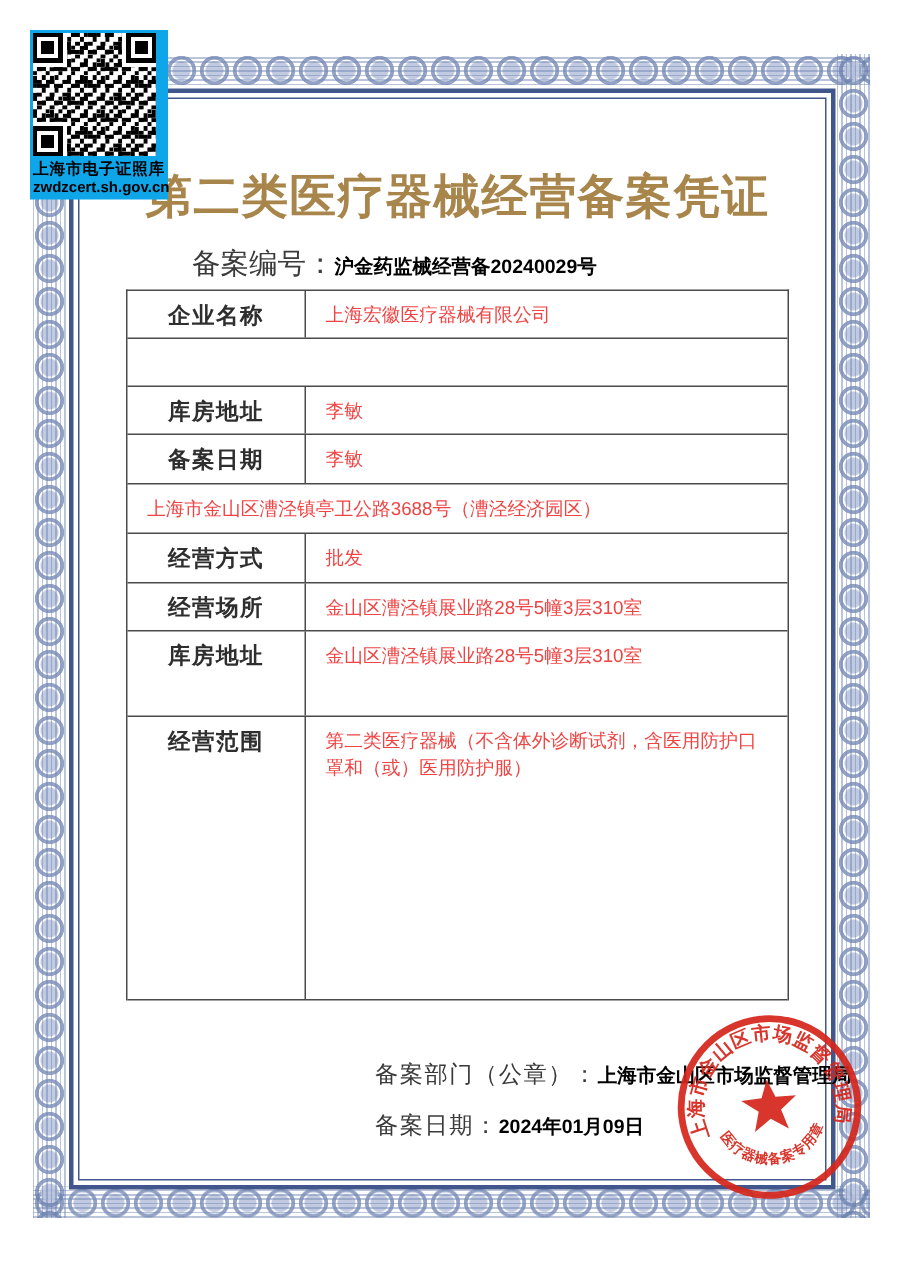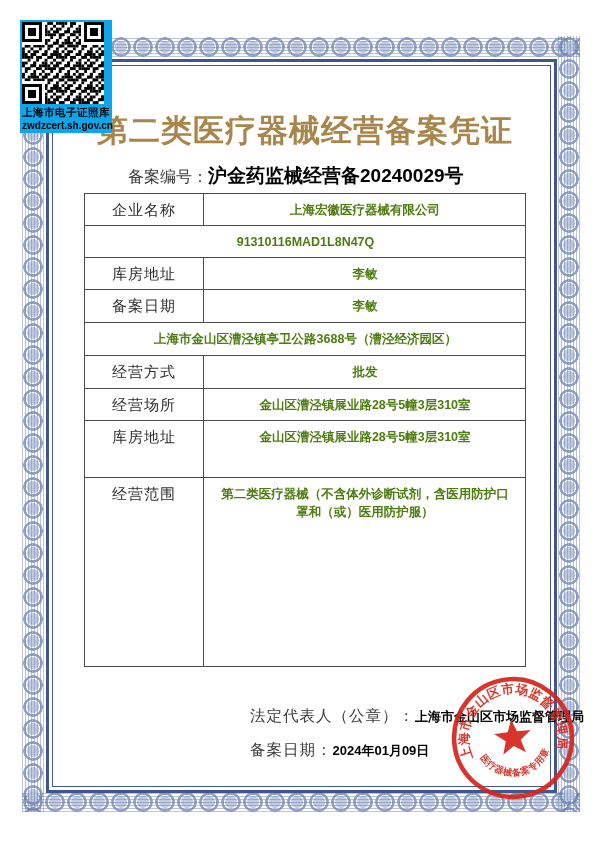--- a/index.html
+++ b/index.html
@@ -33,30 +33,30 @@
   
   .qr-block { position:absolute; left:20px; top:20px; width:92px; background:#0ea5e9; padding:2px 0 2px 2px; z-index:6; }
   .qr-svg { display:block; }
   .qr-line1 { font-weight:bold; font-size:10.5px; color:#000; letter-spacing:.5px; margin-top:2px; white-space:nowrap; }
   .qr-line2 { font-weight:bold; font-size:10px; color:#000; white-space:nowrap; }
 
   
   .doc-title { position:absolute; left:0; right:0; top:110px; text-align:center;
     font-size:31px; font-weight:bold; color:#a8854a; letter-spacing:1px; z-index:5;font-family:Liberation Mono, monospace; }
   .filing-line { position:absolute; left:128px; top:163px; z-index:5; white-space:nowrap; }
-  .filing-label { font-family:"Liberation Serif", serif; font-size:16px; color:#3a3a3a; }
-  .filing-value { font-weight:bold; font-size:19px; color:#000; }
+  .filing-label { font-family:"Liberation Serif", serif; font-size:19px; color:#3a3a3a; }
+  .filing-value { font-weight:bold; font-size:13px; color:#000; }
 
   
   .cert-table { position:absolute; left:84px; top:193px; width:442px; z-index:5;
     border:1px solid #4a4a4a; border-bottom:none; }
   .trow { display:flex; border-bottom:1px solid #4a4a4a; }
   .tlabel { width:119px; border-right:1px solid #4a4a4a; text-align:center; padding-top:7px;
-    font-family:"Liberation Serif", serif; font-size:15px; color:#2e2e2e; letter-spacing:1px; }
-  .tvalue { flex:1; padding:8px 12px 0 13px; font-weight:bold; font-size:12.5px; color:#4d7c0f; line-height:1.4;text-align:center; }
+    font-family:"Liberation Serif", serif; font-size:15px; color:#2e2e2e; letter-spacing:1px;font-weight:bold; }
+  .tvalue { flex:1; padding:8px 12px 0 13px; font-weight:normal; font-size:12.5px; color:#ef4444; line-height:1.4; }
 
   
   .footer { position:absolute; left:250px; top:706px; z-index:5; }
   .f-line { white-space:nowrap; margin-bottom:13px; }
   .f-label { font-family:"Liberation Serif", serif; font-size:15.5px; color:#3a3a3a; letter-spacing:1px; }
   .f-value { font-weight:bold; font-size:13px; color:#000; }
 
   
   .seal { position:absolute; left:447px; top:672px; width:132px; height:132px; z-index:7;
     opacity:.92; transform:rotate(-6deg); }
@@ -114,21 +114,20 @@
   <div class="filing-line">
     <span class="filing-label">备案编号：</span><span class="filing-value">沪金药监械经营备20240029号</span>
   </div>
 
   <div class="cert-table">
     <div class="trow" style="height:32px">
       <div class="tlabel">企业名称</div>
       <div class="tvalue">上海宏徽医疗器械有限公司</div>
     </div>
     <div class="trow" style="height:32px">
-      <div class="tvalue">91310116MAD1L8N47Q</div>
     </div>
     <div class="trow" style="height:32px">
       <div class="tlabel">库房地址</div>
       <div class="tvalue">李敏</div>
     </div>
     <div class="trow" style="height:33px">
       <div class="tlabel">备案日期</div>
       <div class="tvalue">李敏</div>
     </div>
     <div class="trow" style="height:33px">
@@ -147,21 +146,21 @@
       <div class="tvalue">金山区漕泾镇展业路28号5幢3层310室</div>
     </div>
     <div class="trow" style="height:189px">
       <div class="tlabel">经营范围</div>
       <div class="tvalue">第二类医疗器械（不含体外诊断试剂，含医用防护口罩和（或）医用防护服）</div>
     </div>
   </div>
 
   <div class="footer">
     <div class="f-line">
-      <span class="f-label">法定代表人（公章）：</span><span class="f-value">上海市金山区市场监督管理局</span>
+      <span class="f-label">备案部门（公章）：</span><span class="f-value">上海市金山区市场监督管理局</span>
     </div>
     <div class="f-line">
       <span class="f-label">备案日期：</span><span class="f-value">2024年01月09日</span>
     </div>
   </div>
 
   <svg class="seal" viewBox="0 0 130 130">
     <circle cx="65" cy="65" r="58" fill="none" stroke="#d5261c" stroke-width="4.5"></circle>
     <path id="sealTopArc" d="M 23.7 80 A 44 44 0 1 1 106.3 80" fill="none"></path>
     <path id="sealBotArc" d="M 31 81 A 38 38 0 0 0 99 81" fill="none"></path>

